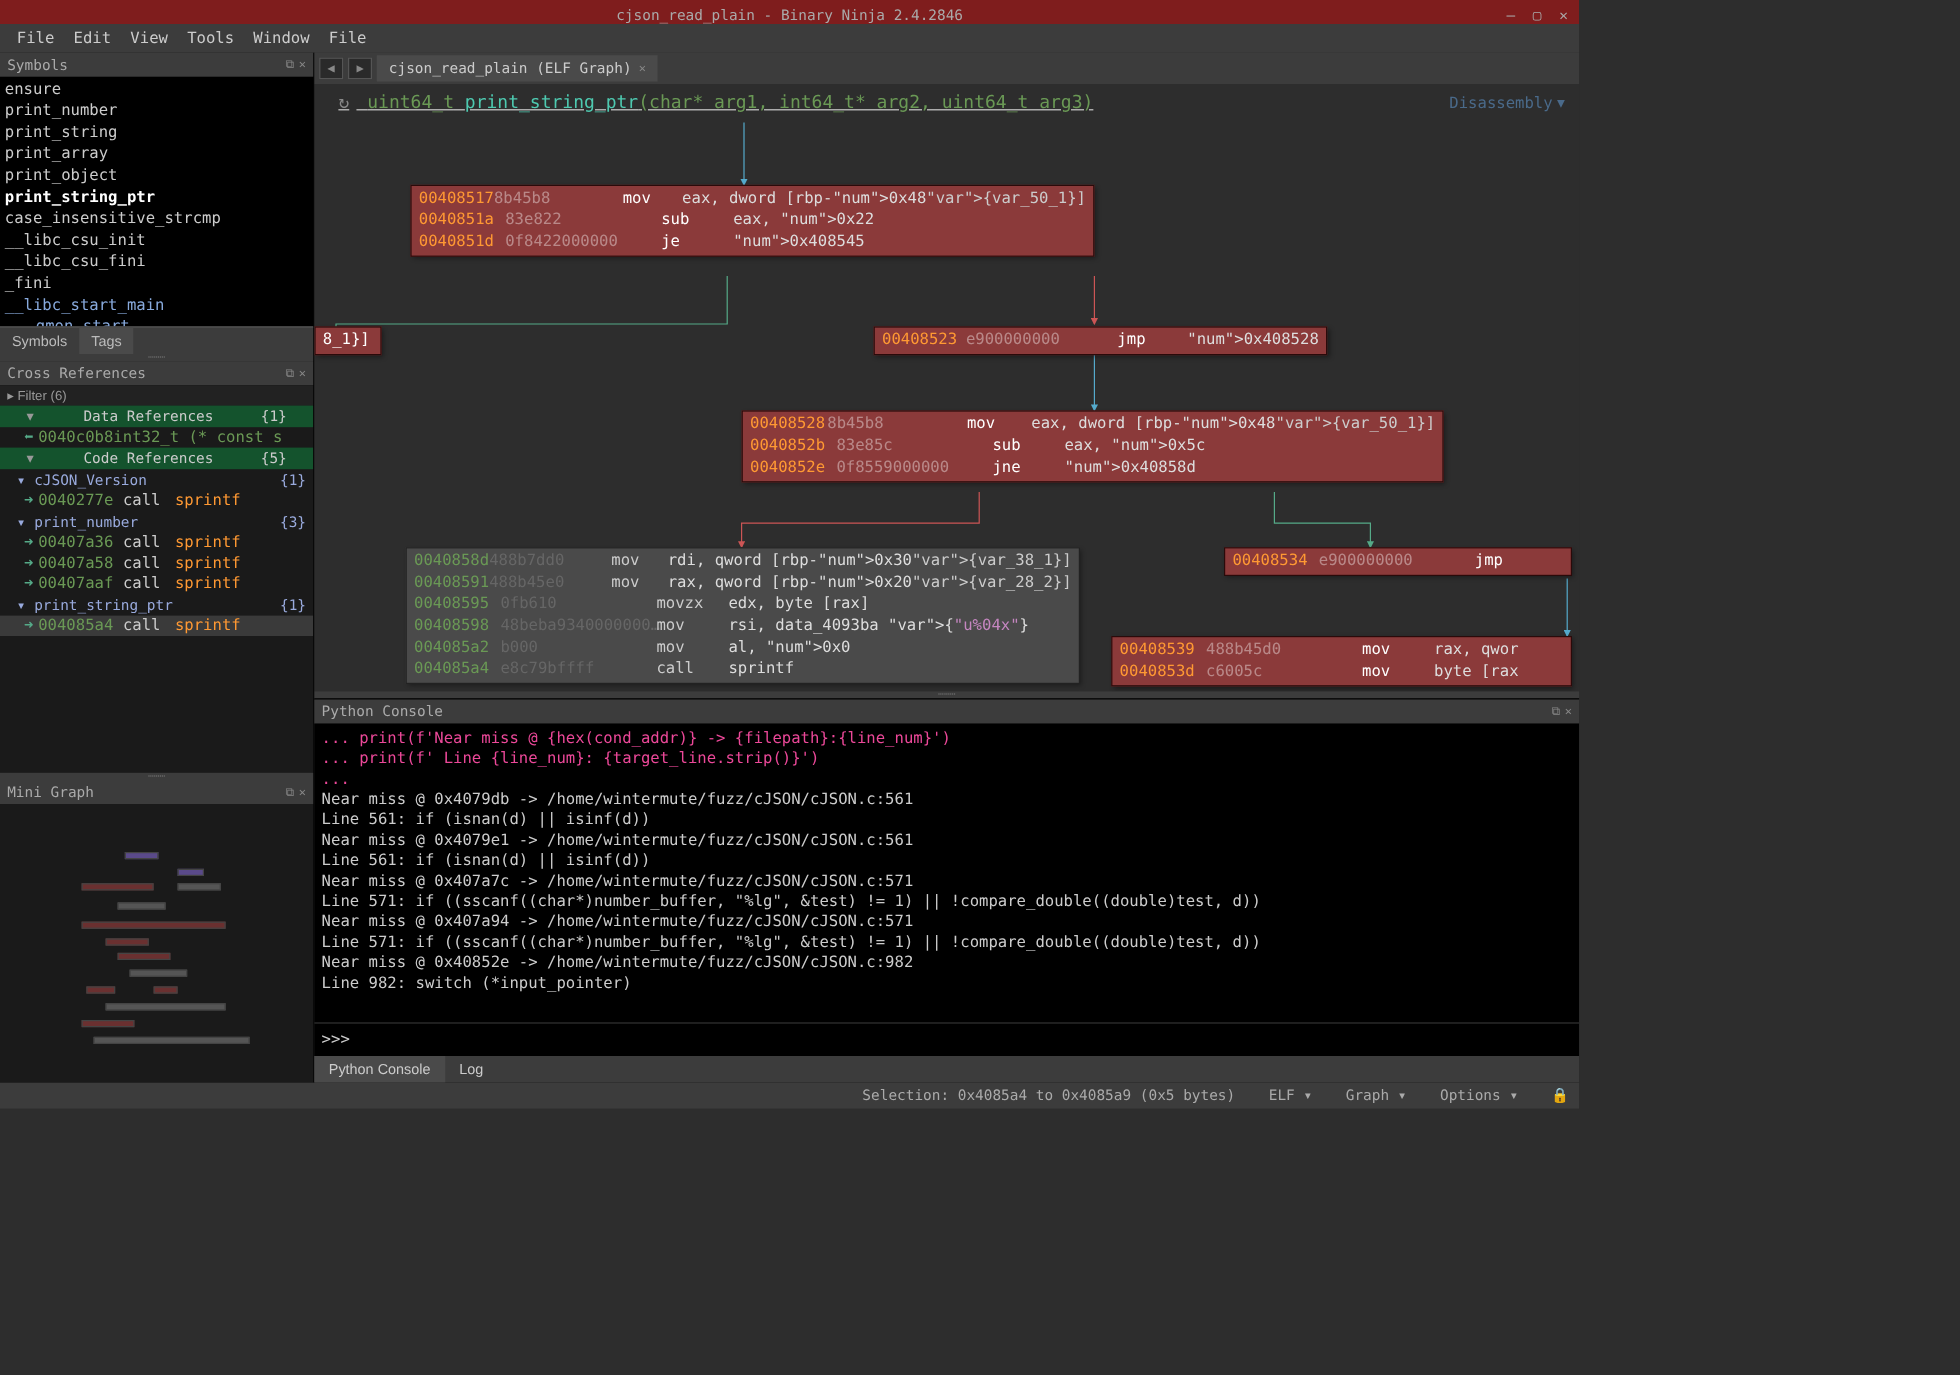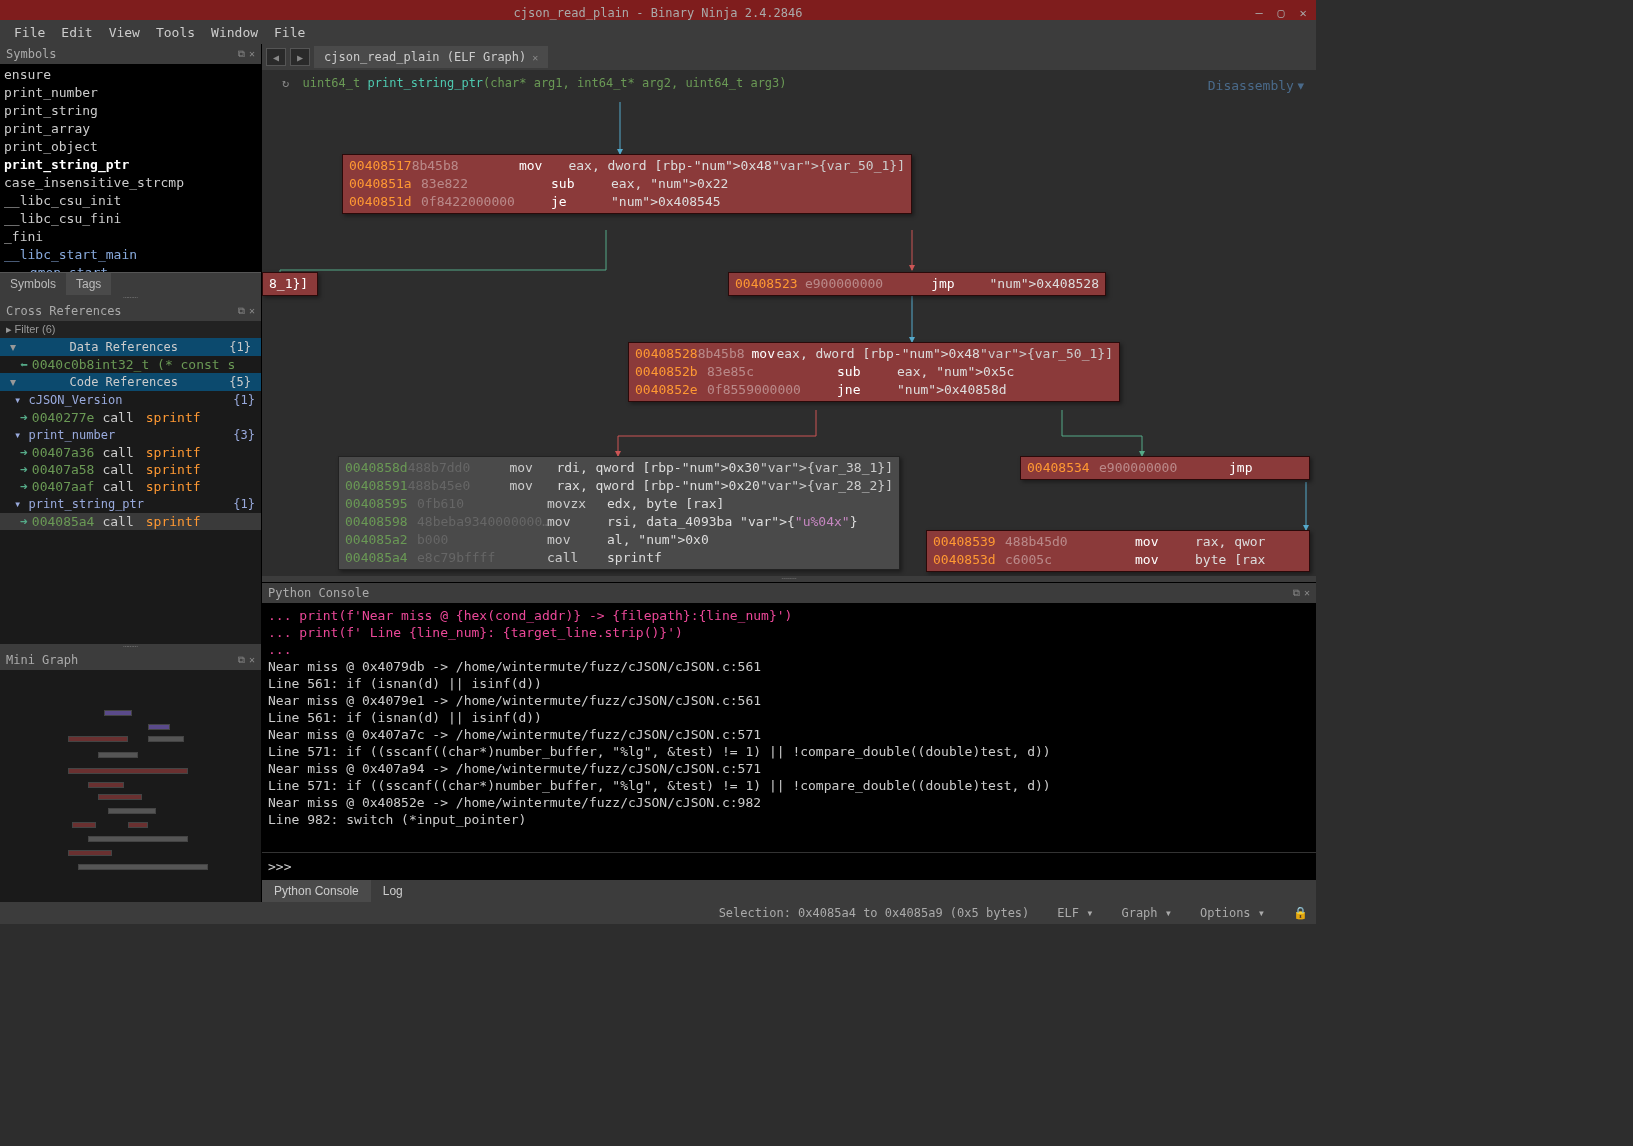--- a/index.html
+++ b/index.html
@@ -18,41 +18,41 @@
 .symbol-list div { white-space: nowrap; }
 .symbol-active { color: #fff; font-weight: bold; }
 .sym-blue { color: #88aadd; }
 .tabs-bar { background: #3c3c3c; display: flex; border-top: 1px solid #555; }
 .tabs-bar div { padding: 4px 10px; font-family: sans-serif; font-size: 12px; color: #bbb; cursor: pointer; }
 .tabs-bar .active { background: #4a4a4a; }
 .handle { height: 6px; background: #3c3c3c; text-align: center; color: #666; font-size: 8px; line-height: 6px; }
 .xref { flex: 1; background: #1a1a1a; overflow: hidden; font-size: 12px; }
 .xref-filter { background: #222; color: #999; padding: 2px 6px; font-family: sans-serif; font-size: 11px; }
 .xref-filter::before { content: "▸ "; }
-.xref-section { background: #0c4a6e; color: #ccc; padding: 2px 10px; font-family: sans-serif; font-size: 12px; display: flex; justify-content: space-between; text-align: center; }
+.xref-section { background: #14532d; color: #ccc; padding: 2px 22px; font-family: sans-serif; font-size: 12px; display: flex; justify-content: space-between; text-align: center; }
 .xref-section::before { content: "▾ "; color: #999; margin-right: 2px; }
 .xref-sub { color: #99aadd; padding: 2px 6px 2px 14px; font-size: 12px; display: flex; justify-content: space-between; }
 .xref-line { padding: 1px 6px 1px 20px; display: flex; font-size: 13px; }
 .xref-line .arrow { color: #5a8; margin-right: 4px; }
 .addr-g { color: #6a9955; }
 .kw { color: #ccc; margin-left: 8px; }
 .fn { color: #ff9933; margin-left: 12px; }
 .xref-line.selected { background: #3a3a3a; }
 .minigraph { flex: 0 0 232px; background: #1a1a1a; position: relative; }
 .minigraph-vis { position: absolute; top: 24px; left: 8px; right: 8px; bottom: 8px; }
 .mg-box { position: absolute; background: #6a3030; border: 1px solid #444; }
 .mg-box.purple { background: #5a4a8a; }
 .mg-box.gray { background: #555; }
 
 .view-bar { background: #3c3c3c; height: 26px; display: flex; align-items: center; padding: 0 4px; gap: 4px; }
 .nav-btn { width: 20px; height: 18px; background: #2a2a2a; border: 1px solid #555; color: #888; display: inline-flex; align-items: center; justify-content: center; font-size: 10px; cursor: pointer; }
 .tab { background: #4a4a4a; padding: 4px 10px; font-family: sans-serif; font-size: 12px; color: #ccc; display: flex; align-items: center; gap: 6px; }
 .tab .close { color: #888; font-size: 10px; }
 .graph-area { flex: 1; background: #2d2d2d; position: relative; overflow: hidden; }
-.func-sig { position: absolute; top: 6px; left: 20px; font-size: 12px; }
+.func-sig { position: absolute; top: 6px; left: 20px; font-size: 15px; text-decoration: underline; }
 .func-sig .refresh { color: #888; margin-right: 6px; }
 .type { color: #6a9955; }
 .funcname { color: #4ec9b0; }
 .disasm-dd { position: absolute; top: 8px; right: 12px; color: #4a6a8a; font-family: sans-serif; font-size: 13px; }
 
 .block { position: absolute; background: #8b3a3a; border: 1px solid #2a0a0a; box-shadow: 2px 2px 4px rgba(0,0,0,0.4); font-size: 13px; line-height: 18px; padding: 2px 6px; }
 .block.gray { background: #4a4a4a; border-color: #222; }
 .asm-line { white-space: nowrap; display: flex; }
 .asm-addr { color: #ff9933; width: 72px; }
 .asm-bytes { color: rgba(255,255,255,0.4); width: 130px; }
@@ -285,21 +285,21 @@
           </div>
         </div>
       <div class="block" id="b2" style="top:202px;left:466px;width:378px">
           <div class="asm-line">
             <span class="asm-addr">00408523</span>
             <span class="asm-bytes">e900000000</span>
             <span class="asm-mnem">jmp</span>
             <span class="asm-ops"><span class="&lt;span">"num"</span>&gt;0x408528</span>
           </div>
         </div>
-      <div class="block" id="b3" style="top:272px;left:366px;width:492px">
+      <div class="block" id="b3" style="top:272px;left:356px;width:585px">
           <div class="asm-line"><span class="asm-addr">00408528</span><span class="asm-bytes">8b45b8</span><span class="asm-mnem">mov</span><span class="asm-ops">eax, dword [rbp-<span class="&lt;span">"num"</span>&gt;0x48</span> <span class="&lt;span">"var"</span>&gt;{var_50_1}]</div>
           <div class="asm-line">
             <span class="asm-addr">0040852b</span>
             <span class="asm-bytes">83e85c</span>
             <span class="asm-mnem">sub</span>
             <span class="asm-ops">eax, <span class="&lt;span">"num"</span>&gt;0x5c</span>
           </div>
           <div class="asm-line">
             <span class="asm-addr">0040852e</span>
             <span class="asm-bytes">0f8559000000</span>

